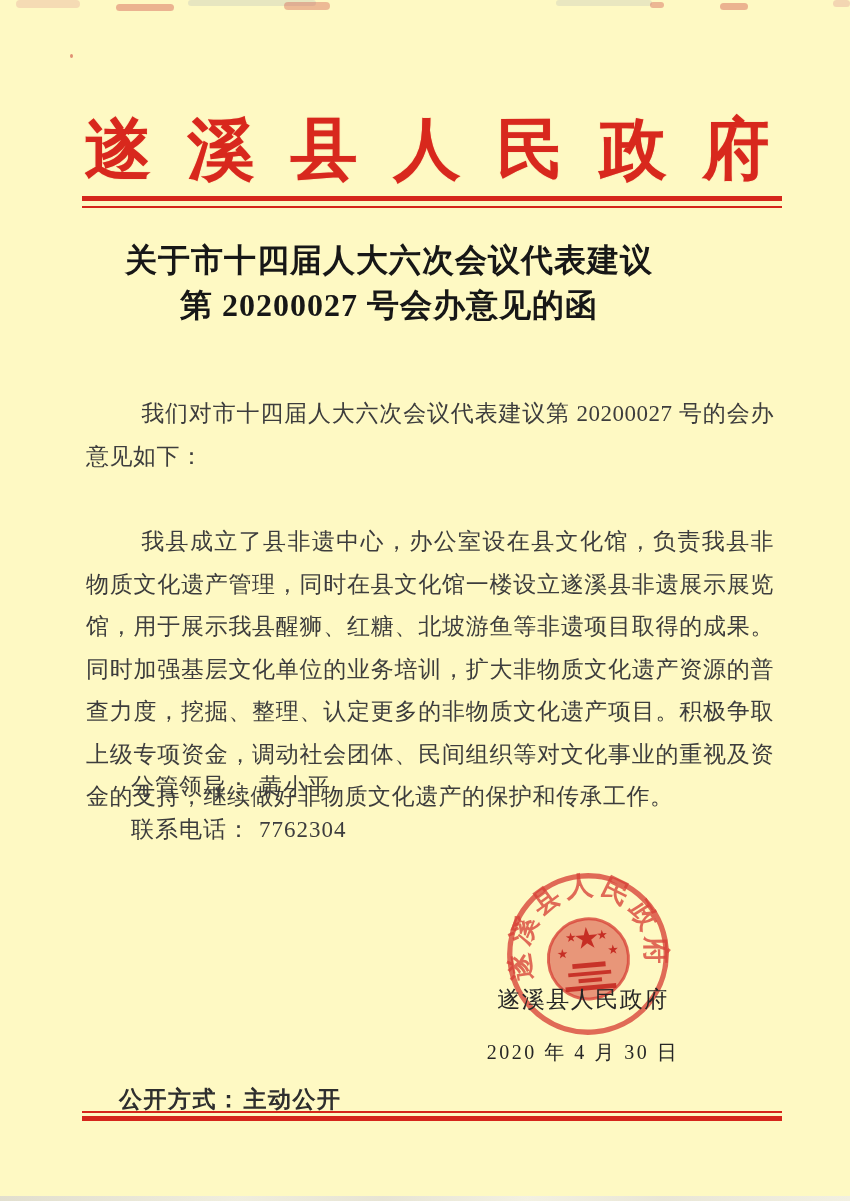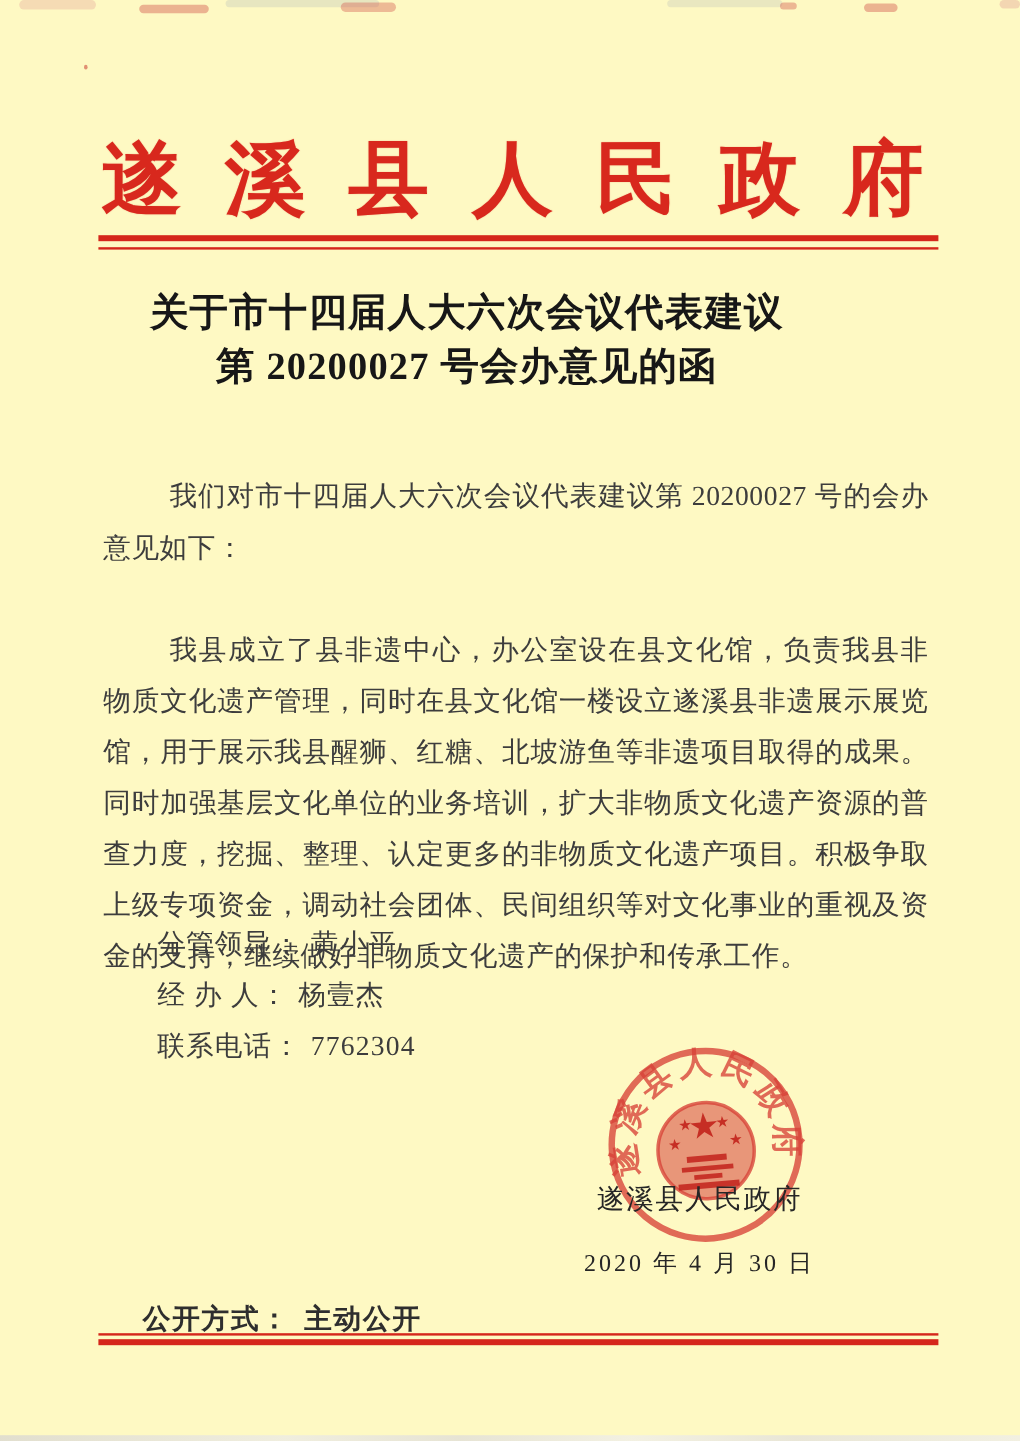--- a/index.html
+++ b/index.html
@@ -59,21 +59,21 @@
   .sig-org  { font-size:23px; letter-spacing:1.5px; white-space:nowrap; }
   .sig-date { font-size:20px; letter-spacing:2.5px; margin-top:24px; white-space:nowrap; }
 
   
   .footer {
     position:absolute; left:119px; top:1084px;
     font-family:"Liberation Sans","DejaVu Sans",sans-serif;
     font-size:23px; font-weight:700; color:#2e2e2e; letter-spacing:1.5px;
     white-space:nowrap;
   }
-  .footer-value { margin-left:12px; }
+  .footer-value { margin-left:2px; }
 
   
   .smudge { position:absolute; border-radius:4px; }
   .sm1 { left:16px;  top:0;   width:64px;  height:8px; background:rgba(224,148,145,.30); }
   .sm2 { left:116px; top:4px; width:58px;  height:7px; background:rgba(210,84,74,.42); }
   .sm3 { left:188px; top:0;   width:128px; height:6px; background:rgba(150,162,180,.22); }
   .sm4 { left:284px; top:2px; width:46px;  height:8px; background:rgba(210,84,74,.38); }
   .sm5 { left:556px; top:0;   width:96px;  height:6px; background:rgba(150,162,180,.20); }
   .sm6 { left:650px; top:2px; width:14px;  height:6px; background:rgba(210,84,74,.40); }
   .sm7 { left:720px; top:3px; width:28px;  height:7px; background:rgba(210,84,74,.42); }
@@ -112,23 +112,20 @@
   <div class="body-block">
     <p class="para">我们对市十四届人大六次会议代表建议第 20200027 号的会办意见如下：</p>
     <p class="para">我县成立了县非遗中心，办公室设在县文化馆，负责我县非物质文化遗产管理，同时在县文化馆一楼设立遂溪县非遗展示展览馆，用于展示我县醒狮、红糖、北坡游鱼等非遗项目取得的成果。同时加强基层文化单位的业务培训，扩大非物质文化遗产资源的普查力度，挖掘、整理、认定更多的非物质文化遗产项目。积极争取上级专项资金，调动社会团体、民间组织等对文化事业的重视及资金的支持，继续做好非物质文化遗产的保护和传承工作。</p>
   </div>
 
   <div class="contacts">
     <div class="contact-row">
       <span>分管领导：</span><span class="contact-name">黄小平</span>
     </div>
     <div class="contact-row">
-      <span>经 办 人：</span><span class="contact-name">杨壹杰</span>
-    </div>
-    <div class="contact-row">
       <span>联系电话：</span><span class="contact-name">7762304</span>
     </div>
   </div>
 
   <svg class="seal" viewBox="0 0 180 180">
     <g fill="rgba(215,65,55,0.78)" stroke="rgba(215,65,55,0.78)">
       <circle cx="90" cy="90" r="80" fill="none" stroke-width="5.5"></circle>
       <path id="sealArc" d="M 33 110 A 60.5 60.5 0 1 1 147 110" fill="none" stroke="none"></path>
       <text font-size="28" font-weight="700" stroke="none" letter-spacing="5">
         <textPath href="#sealArc" startOffset="50%" text-anchor="middle">遂溪县人民政府</textPath>

